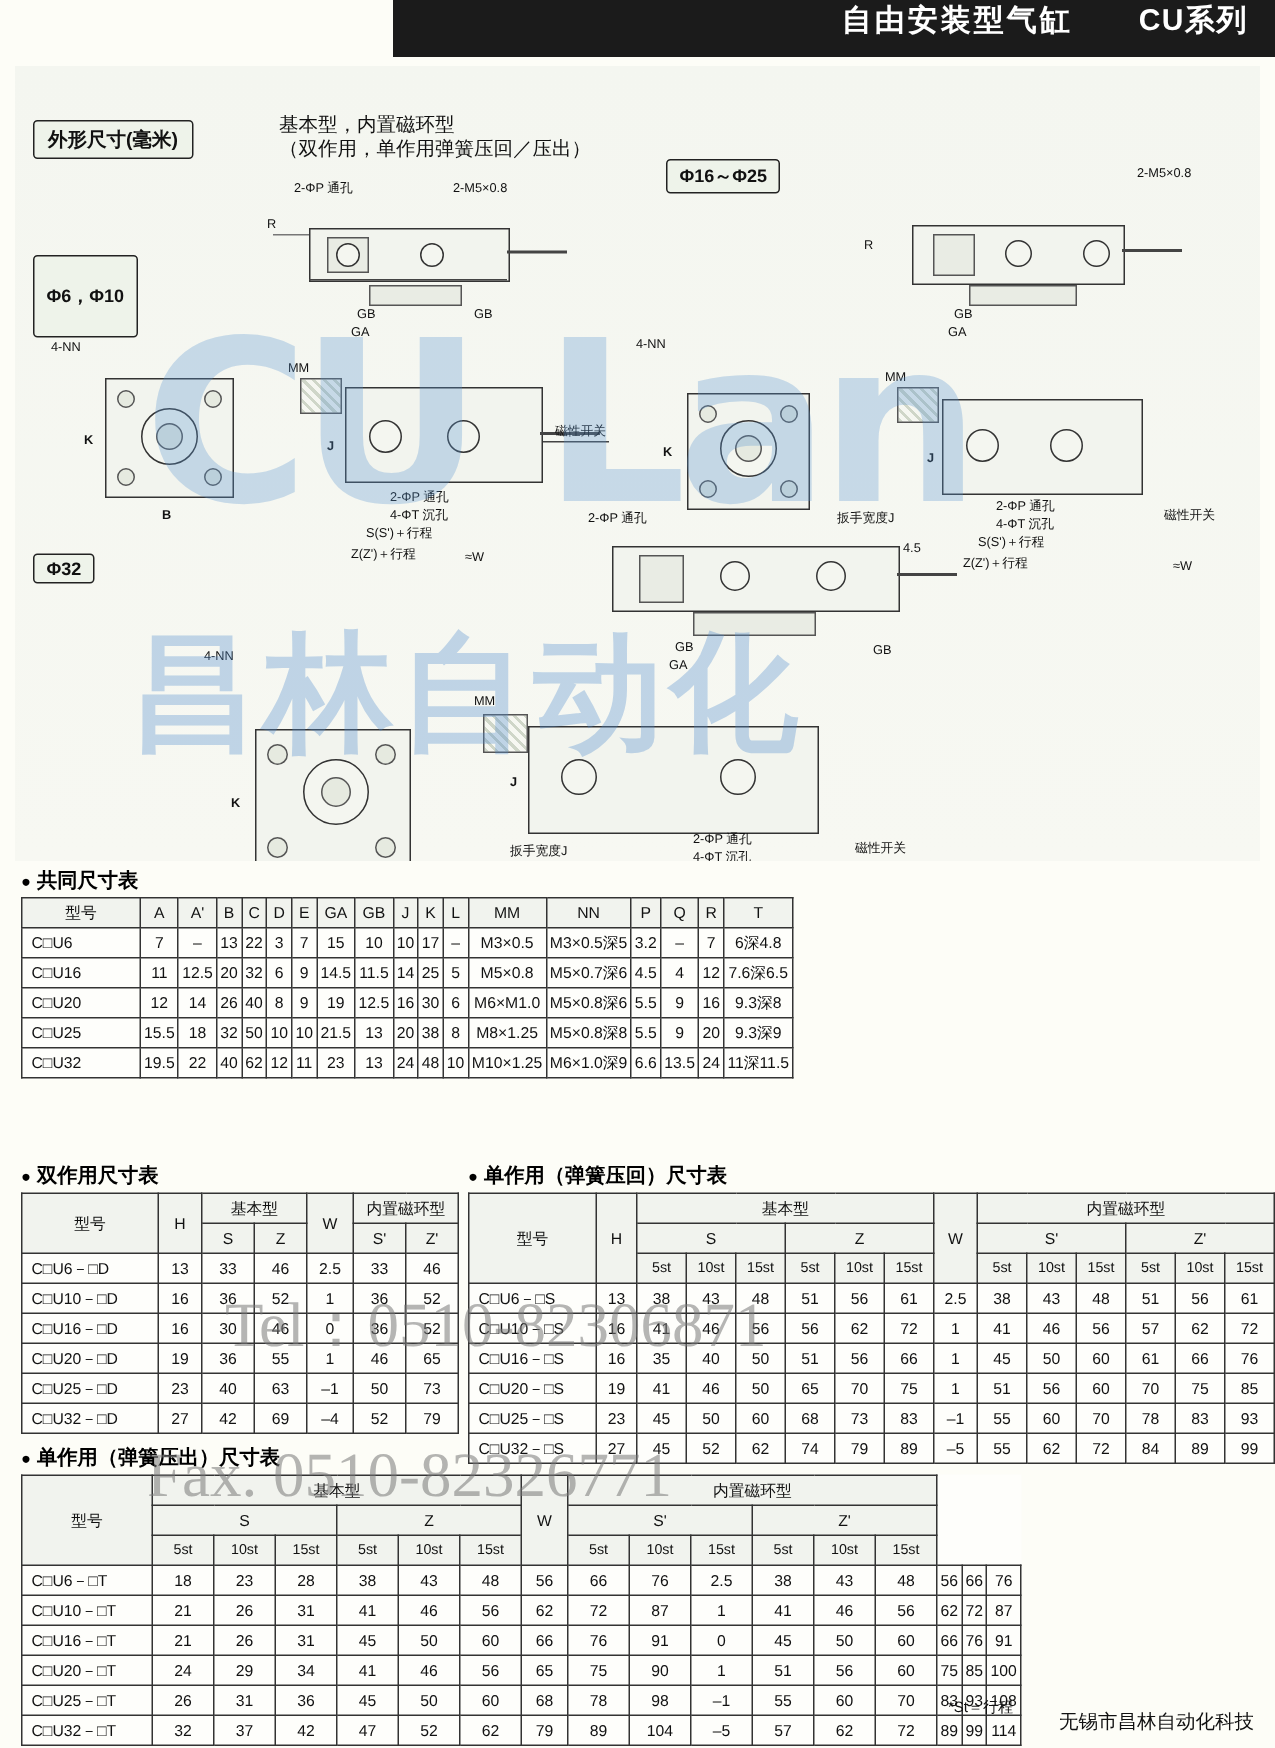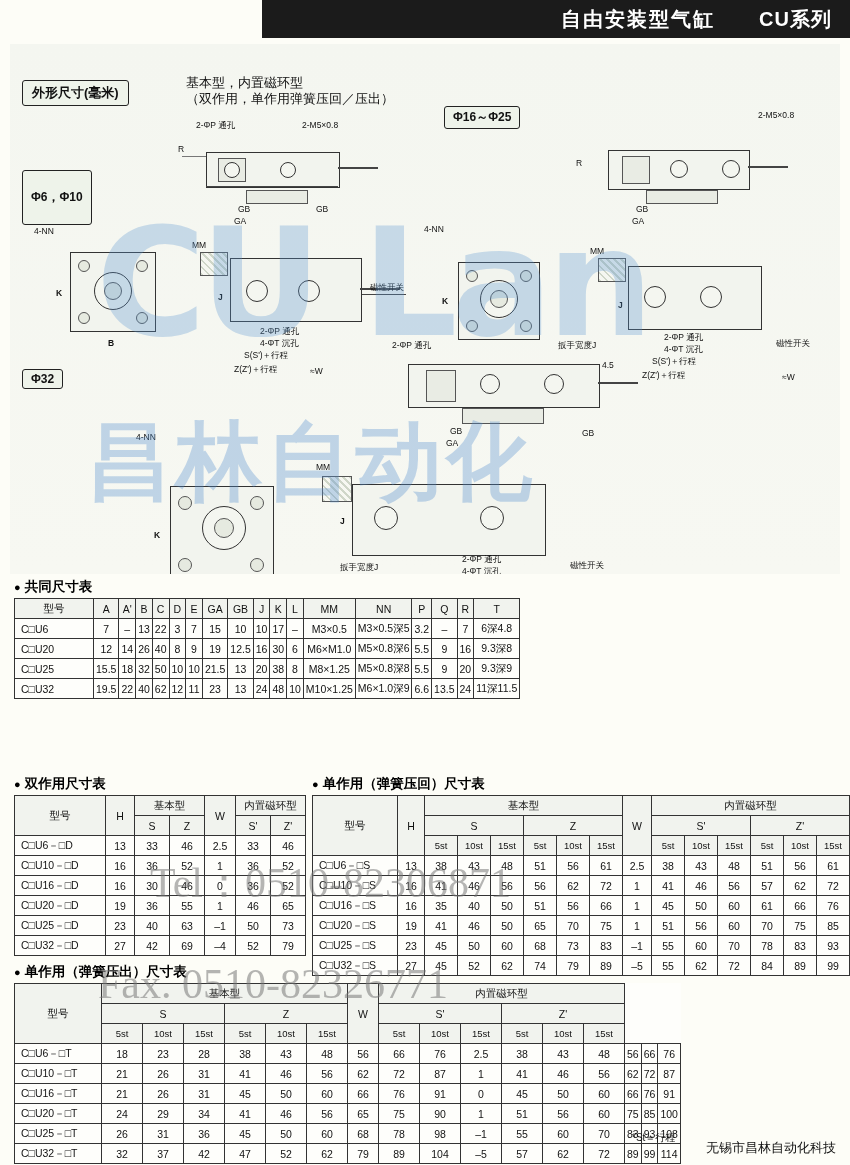--- a/index.html
+++ b/index.html
@@ -8,21 +8,21 @@
     background:#fdfdf7;
     font-family:"Liberation Sans","DejaVu Sans",sans-serif;
     color:#111;
     position:relative;
     overflow:hidden;
   }
   
   .header{
     position:absolute;top:0;left:262px;width:588px;height:38px;
     background:#1b1b1b;color:#fff;
-    display:flex;align-items:center;justify-content:flex-end;
+    display:flex;align-items:flex-start;justify-content:flex-end;
     box-sizing:border-box;padding-right:18px;
   }
   .header .h-title{font-size:20px;font-weight:bold;letter-spacing:2px;}
   .header .h-series{font-size:20px;font-weight:bold;margin-left:44px;letter-spacing:1px;}
 
   
   .wm{
     position:absolute;left:0;top:0;width:850px;height:1165px;
     pointer-events:none;z-index:5;
   }
@@ -279,20 +279,40 @@
         <td class="">17</td>
         <td class="">–</td>
         <td class="">M3×0.5</td>
         <td class="">M3×0.5深5</td>
         <td class="">3.2</td>
         <td class="">–</td>
         <td class="">7</td>
         <td class="">6深4.8</td>
       </tr>
       <tr>
+        <td class="model">C□U16</td>
+        <td class="">11</td>
+        <td class="">12.5</td>
+        <td class="">20</td>
+        <td class="">32</td>
+        <td class="">6</td>
+        <td class="">9</td>
+        <td class="">14.5</td>
+        <td class="">11.5</td>
+        <td class="">14</td>
+        <td class="">25</td>
+        <td class="">5</td>
+        <td class="">M5×0.8</td>
+        <td class="">M5×0.7深6</td>
+        <td class="">4.5</td>
+        <td class="">4</td>
+        <td class="">12</td>
+        <td class="">7.6深6.5</td>
+      </tr>
+      <tr>
         <td class="model">C□U20</td>
         <td class="">12</td>
         <td class="">14</td>
         <td class="">26</td>
         <td class="">40</td>
         <td class="">8</td>
         <td class="">9</td>
         <td class="">19</td>
         <td class="">12.5</td>
         <td class="">16</td>

